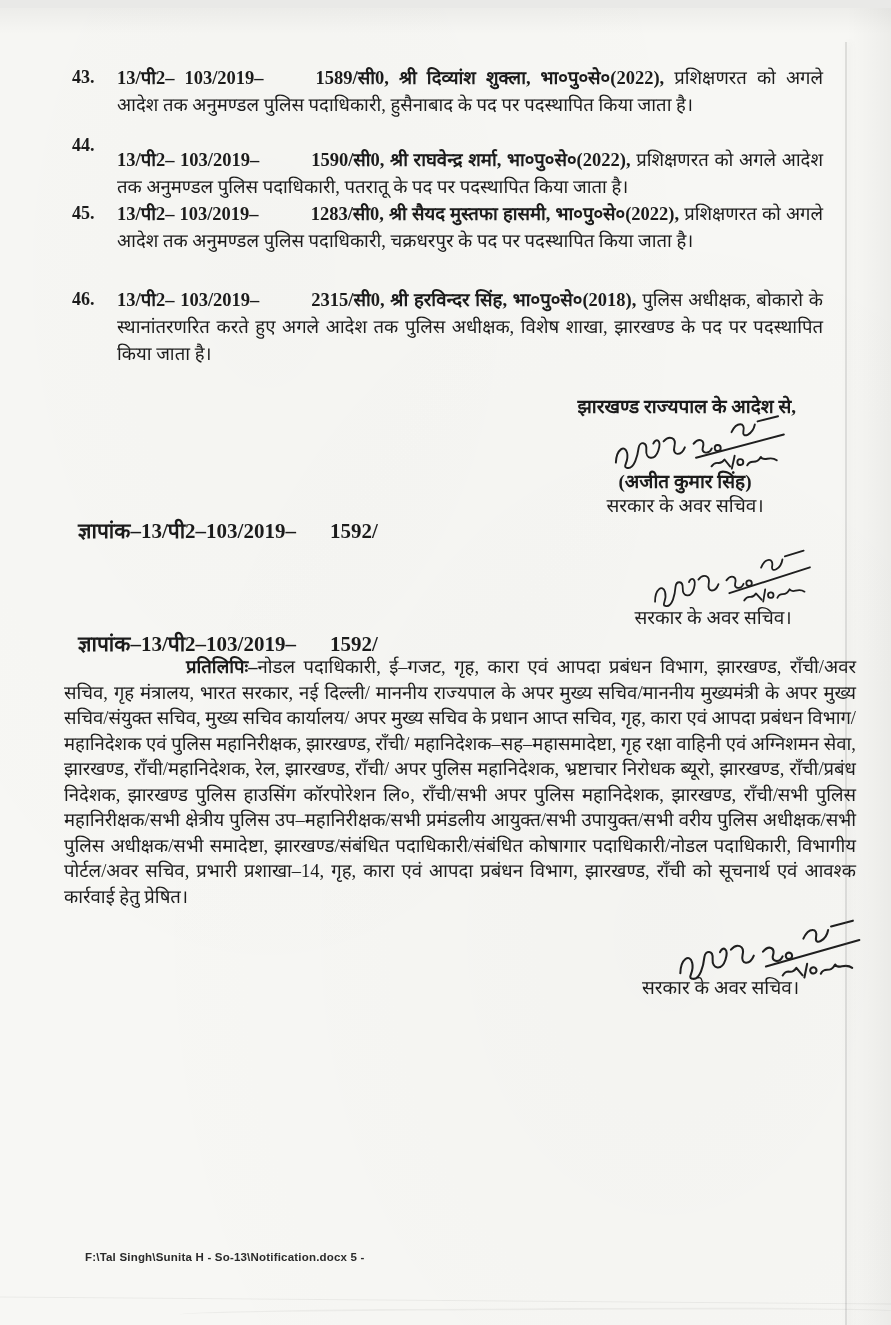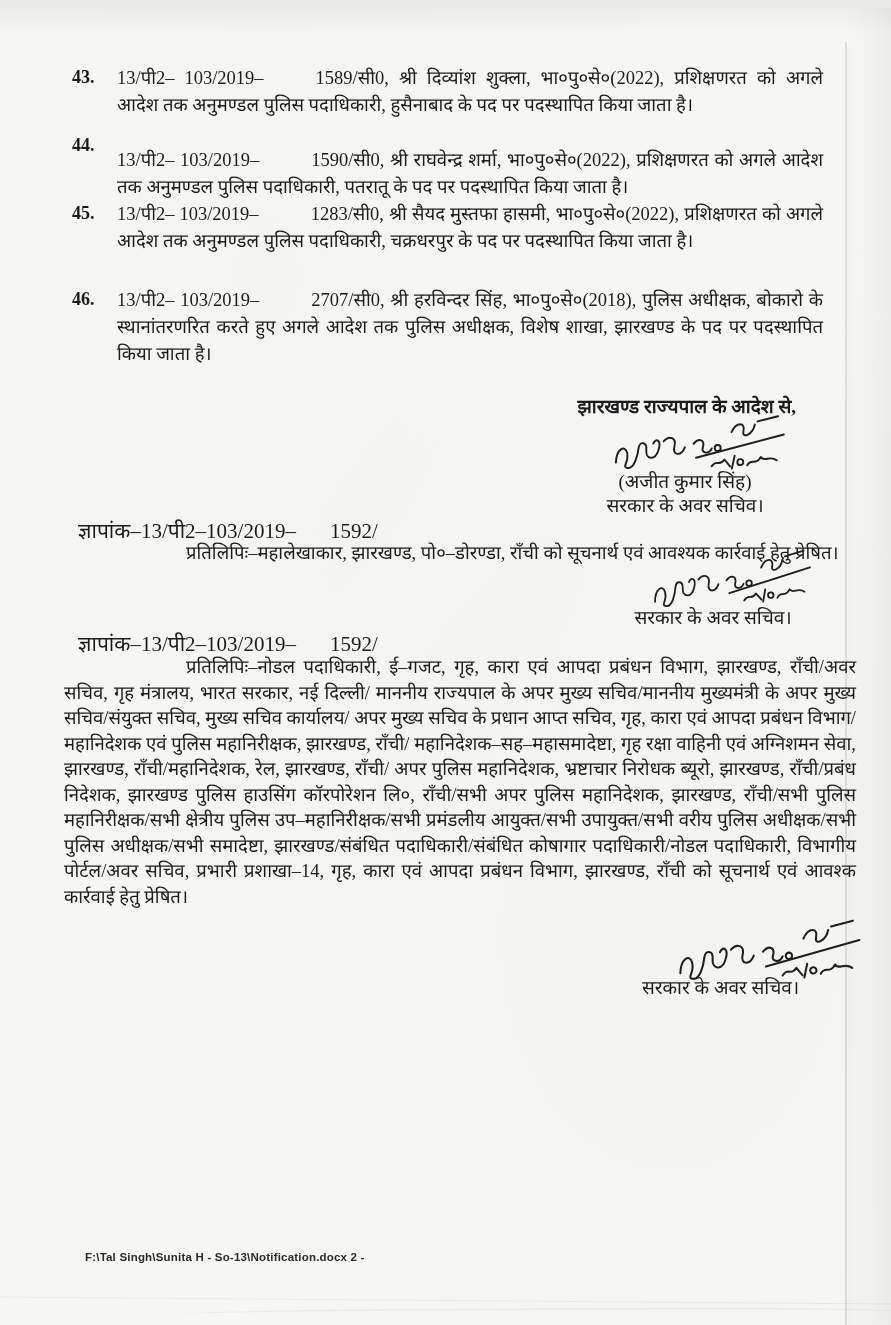--- a/index.html
+++ b/index.html
@@ -8,21 +8,21 @@
     width:891px;height:1325px;
     margin:8px auto;
     background:
       radial-gradient(ellipse at 30% 20%, rgba(0,0,0,0.012), transparent 55%),
       radial-gradient(ellipse at 75% 70%, rgba(0,0,0,0.015), transparent 60%),
       #f7f7f4;
     font-family:"Liberation Serif","DejaVu Serif",serif;
     color:#1b1b1b;
     overflow:hidden;
   }
-  .b{font-weight:400;}
+  .b{font-weight:700;}
   
   .item-num{position:absolute;left:72px;width:42px;font-weight:700;font-size:18px;}
   .item-text{
     position:absolute;left:117px;width:706px;
     font-size:18.5px;line-height:27px;text-align:justify;
   }
   .gap{display:inline-block;width:52px;}
   .gap2{display:inline-block;width:34px;}
   
   .order-line{position:absolute;left:496px;width:300px;text-align:right;font-size:19px;font-weight:bold;}
@@ -103,59 +103,58 @@
   <div>
     <div class="item-num" style="top:195px">45.</div>
     <div class="item-text" style="top:193px">
       <span class="b">13/पी2– 103/2019–</span><span class="gap"></span><span class="b">1283/सी0,</span> <span class="b">श्री सैयद मुस्तफा हासमी, भा०पु०से०(2022),</span> <span>प्रशिक्षणरत को अगले आदेश तक अनुमण्डल पुलिस पदाधिकारी, चक्रधरपुर के पद पर पदस्थापित किया जाता है।</span>
     </div>
   </div>
 
   <div>
     <div class="item-num" style="top:281px">46.</div>
     <div class="item-text" style="top:279px">
-      <span class="b">13/पी2– 103/2019–</span><span class="gap"></span><span class="b">2707/सी0,</span> <span class="b">श्री हरविन्दर सिंह, भा०पु०से०(2018),</span> <span>पुलिस अधीक्षक, बोकारो के स्थानांतरणरित करते हुए अगले आदेश तक पुलिस अधीक्षक, विशेष शाखा, झारखण्ड के पद पर पदस्थापित किया जाता है।</span>
+      <span class="b">13/पी2– 103/2019–</span><span class="gap"></span><span class="b">2315/सी0,</span> <span class="b">श्री हरविन्दर सिंह, भा०पु०से०(2018),</span> <span>पुलिस अधीक्षक, बोकारो के स्थानांतरणरित करते हुए अगले आदेश तक पुलिस अधीक्षक, विशेष शाखा, झारखण्ड के पद पर पदस्थापित किया जाता है।</span>
     </div>
   </div>
 
   <div class="order-line" style="top:385px">झारखण्ड राज्यपाल के आदेश से,</div>
 
   <div class="sig" style="left:583px;top:410px;transform:rotate(-4deg)">
     <svg width="235" height="58">
         <use href="#sig-scribble"></use>
       </svg>
   </div>
   <div class="signer-block b" style="left:545px;top:460px;width:280px">(अजीत कुमार सिंह)</div>
   <div class="signer-block" style="left:545px;top:484px;width:280px">सरकार के अवर सचिव।</div>
 
   <div class="memo-row" style="top:508px">
     <span class="b">ज्ञापांक–13/पी2–103/2019–</span><span class="gap2"></span><span class="b">1592/</span>
   </div>
-  <p class="copy-para" style="top:533px"><span class="b">प्रतिलिपिः–</span><span>महालेखाकार, झारखण्ड, पो०–डोरण्डा, राँची को सूचनार्थ एवं आवश्यक कार्रवाई हेतु प्रेषित।</span></p>
 
   <div class="sig" style="left:618px;top:548px;transform:rotate(-7deg)">
     <svg width="230" height="54">
         <use href="#sig-scribble"></use>
       </svg>
   </div>
   <div class="signer-block" style="left:578px;top:596px;width:270px">सरकार के अवर सचिव।</div>
 
   <div class="memo-row" style="top:621px">
     <span class="b">ज्ञापांक–13/पी2–103/2019–</span><span class="gap2"></span><span class="b">1592/</span>
   </div>
   <p class="copy-para" style="top:647px"><span class="b">प्रतिलिपिः–</span><span>नोडल पदाधिकारी, ई–गजट, गृह, कारा एवं आपदा प्रबंधन विभाग, झारखण्ड, राँची/अवर सचिव, गृह मंत्रालय, भारत सरकार, नई दिल्ली/ माननीय राज्यपाल के अपर मुख्य सचिव/माननीय मुख्यमंत्री के अपर मुख्य सचिव/संयुक्त सचिव, मुख्य सचिव कार्यालय/ अपर मुख्य सचिव के प्रधान आप्त सचिव, गृह, कारा एवं आपदा प्रबंधन विभाग/महानिदेशक एवं पुलिस महानिरीक्षक, झारखण्ड, राँची/ महानिदेशक–सह–महासमादेष्टा, गृह रक्षा वाहिनी एवं अग्निशमन सेवा, झारखण्ड, राँची/महानिदेशक, रेल, झारखण्ड, राँची/ अपर पुलिस महानिदेशक, भ्रष्टाचार निरोधक ब्यूरो, झारखण्ड, राँची/प्रबंध निदेशक, झारखण्ड पुलिस हाउसिंग कॉरपोरेशन लि०, राँची/सभी अपर पुलिस महानिदेशक, झारखण्ड, राँची/सभी पुलिस महानिरीक्षक/सभी क्षेत्रीय पुलिस उप–महानिरीक्षक/सभी प्रमंडलीय आयुक्त/सभी उपायुक्त/सभी वरीय पुलिस अधीक्षक/सभी पुलिस अधीक्षक/सभी समादेष्टा, झारखण्ड/संबंधित पदाधिकारी/संबंधित कोषागार पदाधिकारी/नोडल पदाधिकारी, विभागीय पोर्टल/अवर सचिव, प्रभारी प्रशाखा–14, गृह, कारा एवं आपदा प्रबंधन विभाग, झारखण्ड, राँची को सूचनार्थ एवं आवश्क कार्रवाई हेतु प्रेषित।</span></p>
 
   <div class="sig" style="left:648px;top:916px;transform:rotate(-5deg)">
     <svg width="245" height="62">
         <use href="#sig-scribble"></use>
       </svg>
   </div>
   <div class="signer-block" style="left:578px;top:966px;width:285px">सरकार के अवर सचिव।</div>
 
-  <div class="footer-path">F:\Tal Singh\Sunita  H - So-13\Notification.docx  2  -</div>
+  <div class="footer-path">F:\Tal Singh\Sunita  H - So-13\Notification.docx  5  -</div>
 
   <div class="edge-shadow-top"></div>
   <div class="edge-band-right"></div>
   <div class="edge-line-right"></div>
   <div class="crease-1"></div>
   <div class="crease-2"></div>
 
 </div>
 
 </body></html>

